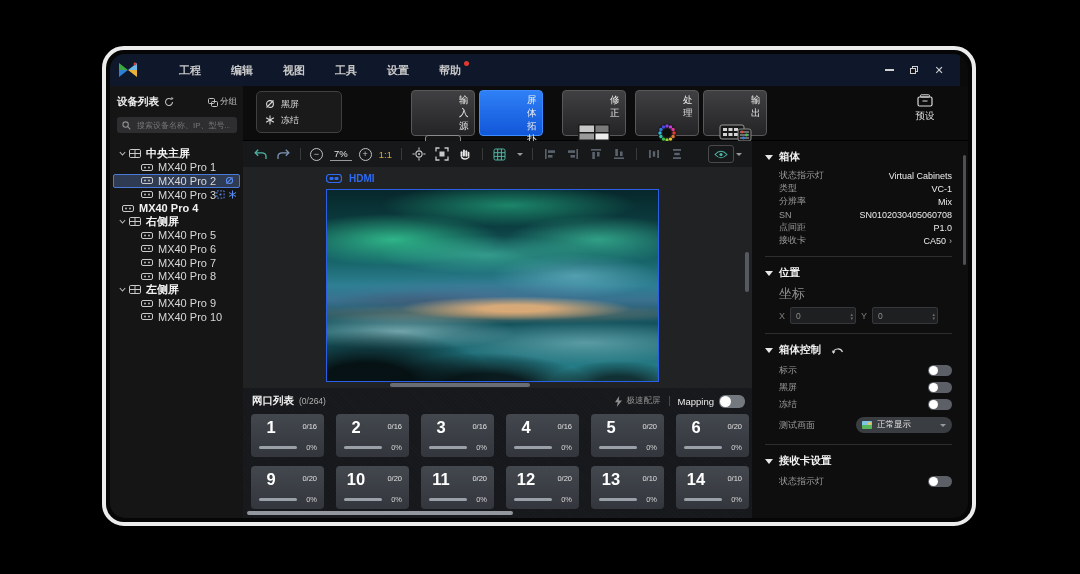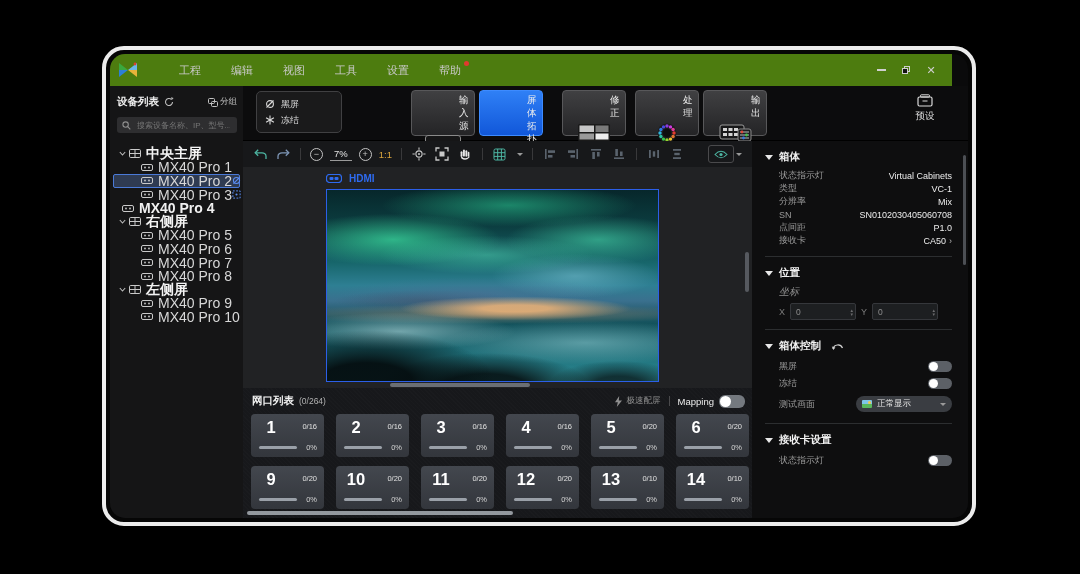--- a/index.html
+++ b/index.html
@@ -3,21 +3,21 @@
 <meta charset="utf-8">
 <style>
   html,body{margin:0;padding:0;background:#000;width:1080px;height:574px;overflow:hidden;
     font-family:"Liberation Sans","DejaVu Sans",sans-serif;}
   .stage{position:relative;width:1080px;height:574px;background:#000;}
   .bezel{position:absolute;left:102px;top:46px;width:874px;height:480px;box-sizing:border-box;
     border:4px solid #ececec;border-radius:22px;background:#060606;padding:4px;}
   .app{position:relative;width:100%;height:100%;background:#0a0a0b;border-radius:15px;overflow:hidden;}
 
   
-  .titlebar{position:absolute;left:0;top:0;right:16px;height:32px;background:#4d7c0f;display:flex;align-items:center;}
+  .titlebar{position:absolute;left:0;top:0;right:8px;height:32px;background:#0f172a;display:flex;align-items:center;font-weight:bold;}
   .logo{margin-left:8px;width:22px;height:20px;display:flex;align-items:center;}
   .menus{display:flex;margin-left:24px;gap:0;}
   .mitem{position:relative;padding:4px 15px;font-size:11px;color:#c9c9c9;cursor:pointer;}
   .mitem.has-dot::after{content:"";position:absolute;top:2px;right:7px;width:5px;height:5px;border-radius:50%;background:#e03a2f;}
   .winctl{margin-left:auto;margin-right:14px;display:flex;gap:11px;align-items:center;}
   .wbtn{width:14px;height:14px;display:flex;align-items:center;justify-content:center;cursor:pointer;color:#cfcfcf;}
   .minbar{width:9px;height:1.5px;background:#cfcfcf;}
   .resticon{position:relative;width:8px;height:8px;}
   .resticon::before{content:"";position:absolute;left:2px;top:0;width:6px;height:6px;border:1px solid #cfcfcf;box-sizing:border-box;}
   .resticon::after{content:"";position:absolute;left:0;top:2px;width:6px;height:6px;border:1px solid #cfcfcf;background:#131314;box-sizing:border-box;}
@@ -29,21 +29,21 @@
   .sb-title{font-size:10.5px;font-weight:bold;color:#f0f0f0;}
   .refresh{margin-left:5px;color:#bdbdbd;display:flex;}
   .grp-btn{margin-left:auto;display:flex;align-items:center;gap:2px;font-size:8.5px;color:#c3c3c3;cursor:pointer;}
   .sb-search{display:flex;align-items:center;gap:4px;margin:8px 6px 0 7px;height:16px;background:#2e2e30;border-radius:3px;padding:0 5px;}
   .sb-search input{flex:1;min-width:0;background:transparent;border:none;outline:none;color:#9a9a9a;font-size:8px;font-family:inherit;}
   .tree{position:absolute;left:0;top:54px;right:0;bottom:0;padding-top:7px;}
   .trow{height:13.6px;display:flex;align-items:center;margin:0 3px;box-sizing:border-box;border:1px solid transparent;border-radius:2px;cursor:pointer;}
   .trow .chev{width:8px;margin-left:5px;display:flex;}
   .trow .gicon{margin-left:2px;display:flex;}
   .trow .dicon{display:flex;}
-  .trow .tlabel{margin-left:5px;font-size:14px;color:#d8d8d8;white-space:nowrap;}
+  .trow .tlabel{margin-left:5px;font-size:11px;color:#d8d8d8;white-space:nowrap;}
   .trow.group .tlabel{font-weight:bold;color:#f3f3f3;}
   .trow.device .dicon{margin-left:27px;}
   .trow.root .dicon{margin-left:8px;}
   .trow.root .tlabel{font-weight:bold;color:#f0f0f0;}
   .trow.selected{background:#2f3b52;border-color:#4a7ad8;}
   .badges{margin-left:auto;margin-right:5px;display:flex;gap:3px;align-items:center;}
   .badge{display:flex;}
 
   
   .topstrip{position:absolute;left:133px;top:32px;right:0;height:54px;background:#0c0c0d;border-bottom:1px solid #000;}
@@ -118,21 +118,21 @@
   .rightpanel{position:absolute;left:642px;top:87px;right:0;bottom:0;background:#0e0e0f;padding:8px 16px 0 13px;box-sizing:border-box;}
   .sechead{display:flex;align-items:center;gap:6px;height:16px;margin-bottom:4px;cursor:pointer;}
   .sechead .tri{width:0;height:0;border-left:4px solid transparent;border-right:4px solid transparent;border-top:5px solid #e8e8e8;}
   .sechead .sectitle{font-size:10.5px;font-weight:bold;color:#f2f2f2;}
   .prow{display:flex;align-items:center;height:13px;padding-left:14px;}
   .plab{font-size:9px;color:#9a9a9a;}
   .pval{margin-left:auto;font-size:9px;color:#ececec;}
   .pchev{display:none;font-size:9px;color:#b5b5b5;margin-left:3px;}
   .prow.haschev .pchev{display:inline;}
   .divider{height:1px;background:#2c2e30;margin:9px 0 8px;}
-  .coordlab{font-size:10px;color:#8f8f8f;padding-left:14px;margin:3px 0 4px;font-style:italic;}
+  .coordlab{font-size:13px;color:#8f8f8f;padding-left:14px;margin:3px 0 4px;}
   .coords{display:flex;align-items:center;gap:5px;padding-left:14px;}
   .axis{font-size:9px;color:#7c7c7c;}
   .numbox{position:relative;width:64px;height:15px;background:#1d1f21;border:1px solid #35373b;border-radius:2px;display:flex;align-items:center;}
   .numbox input{width:44px;background:transparent;border:none;outline:none;color:#8e8e8e;font-size:8.5px;padding-left:5px;font-family:inherit;}
   .spin{position:absolute;right:2px;top:0;height:100%;display:flex;flex-direction:column;justify-content:center;color:#6e6e70;font-size:5px;line-height:4px;cursor:pointer;}
   .trowp{display:flex;align-items:center;height:17px;padding-left:14px;}
   .trowp .tg{margin-left:auto;}
   .testrow{display:flex;align-items:center;height:20px;padding-left:14px;margin-top:2px;}
   .dropdown{margin-left:auto;width:96px;height:16px;background:#3a3d42;border-radius:8px;display:flex;align-items:center;gap:5px;padding:0 6px;box-sizing:border-box;cursor:pointer;}
   .dropdown .dtext{font-size:8.5px;color:#e2e2e2;}
@@ -829,20 +829,24 @@
        <div class="sechead">
          <i class="tri"></i>
          <span class="sectitle">箱体控制</span>
          <span class="resetico">
            <svg width="13" height="8" viewBox="0 0 13 8">
                   <path d="M2 7 A5 5 0 0 1 11.5 6" fill="none" stroke="#d5d5d5" stroke-width="1.2"></path>
                   <polygon points="0.8,4.6 2.4,8 4.4,5.6" fill="#d5d5d5"></polygon>
                 </svg>
          </span>
        </div>
+       <div class="trowp">
+           <span class="plab">标示</span>
+           <span class="tg"></span>
+         </div>
             <div class="trowp">
            <span class="plab">黑屏</span>
            <span class="tg"></span>
          </div>
             <div class="trowp">
            <span class="plab">冻结</span>
            <span class="tg"></span>
          </div>
        <div class="testrow">
          <span class="plab">测试画面</span>

